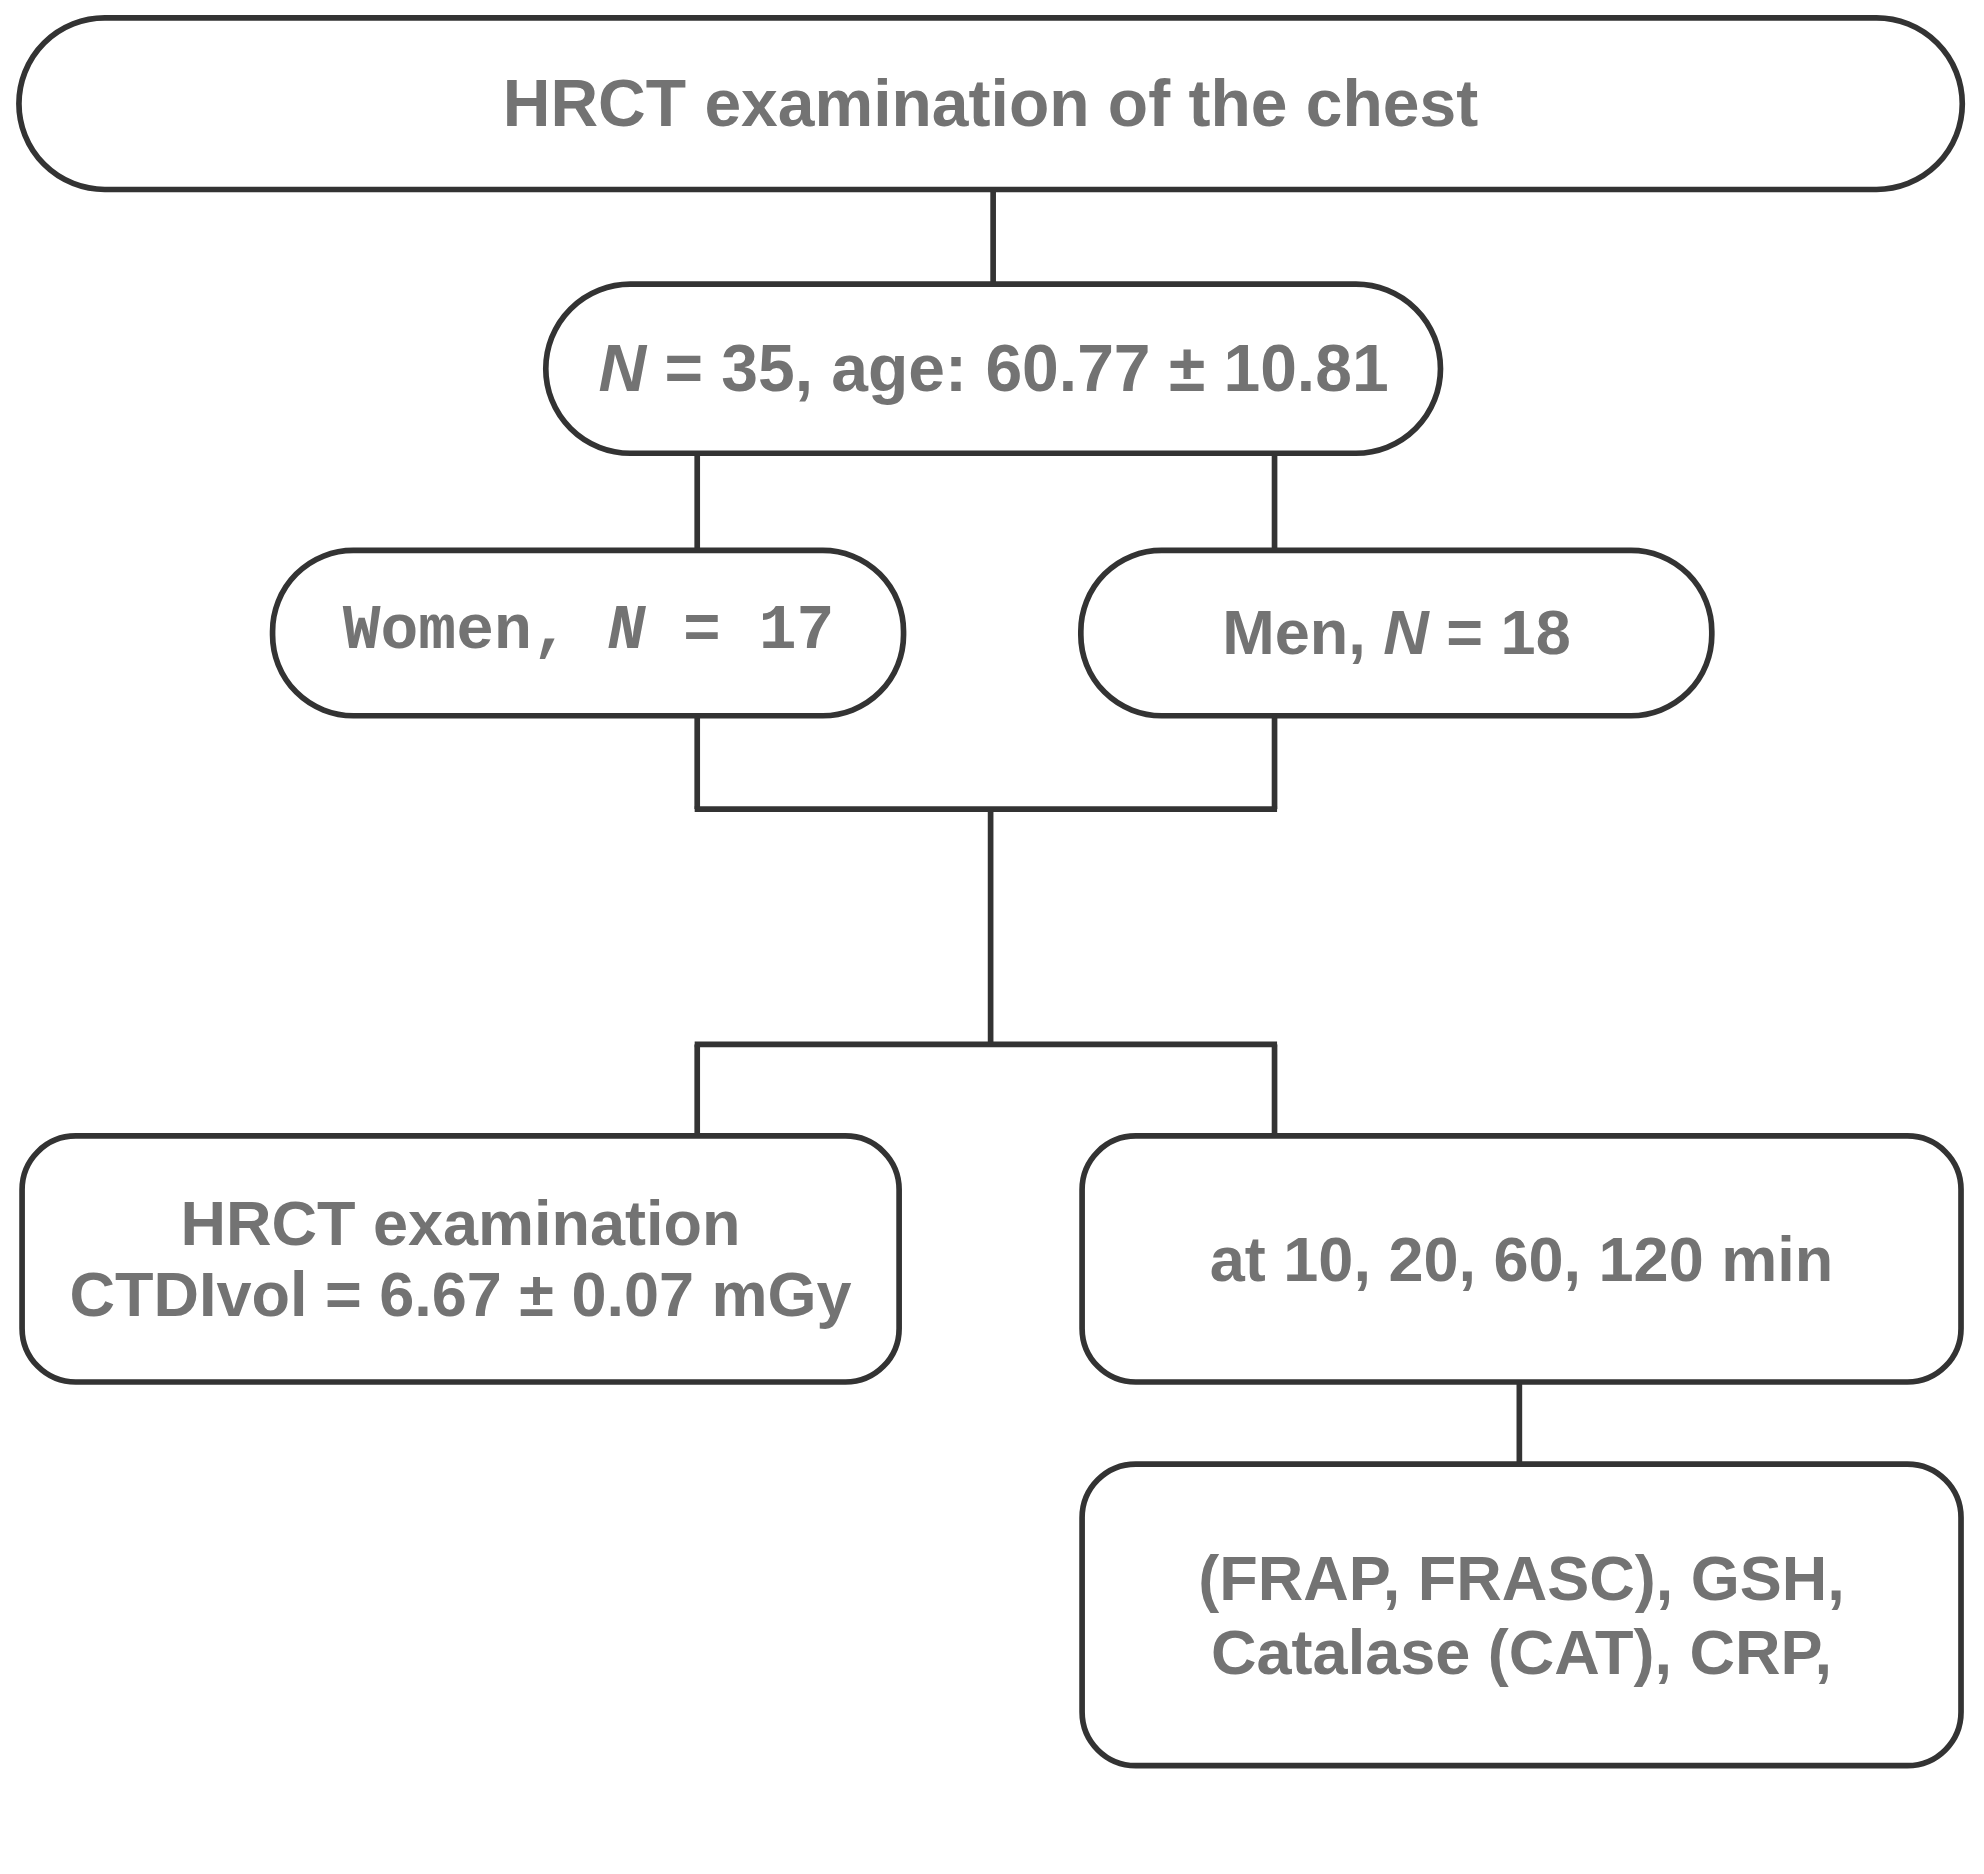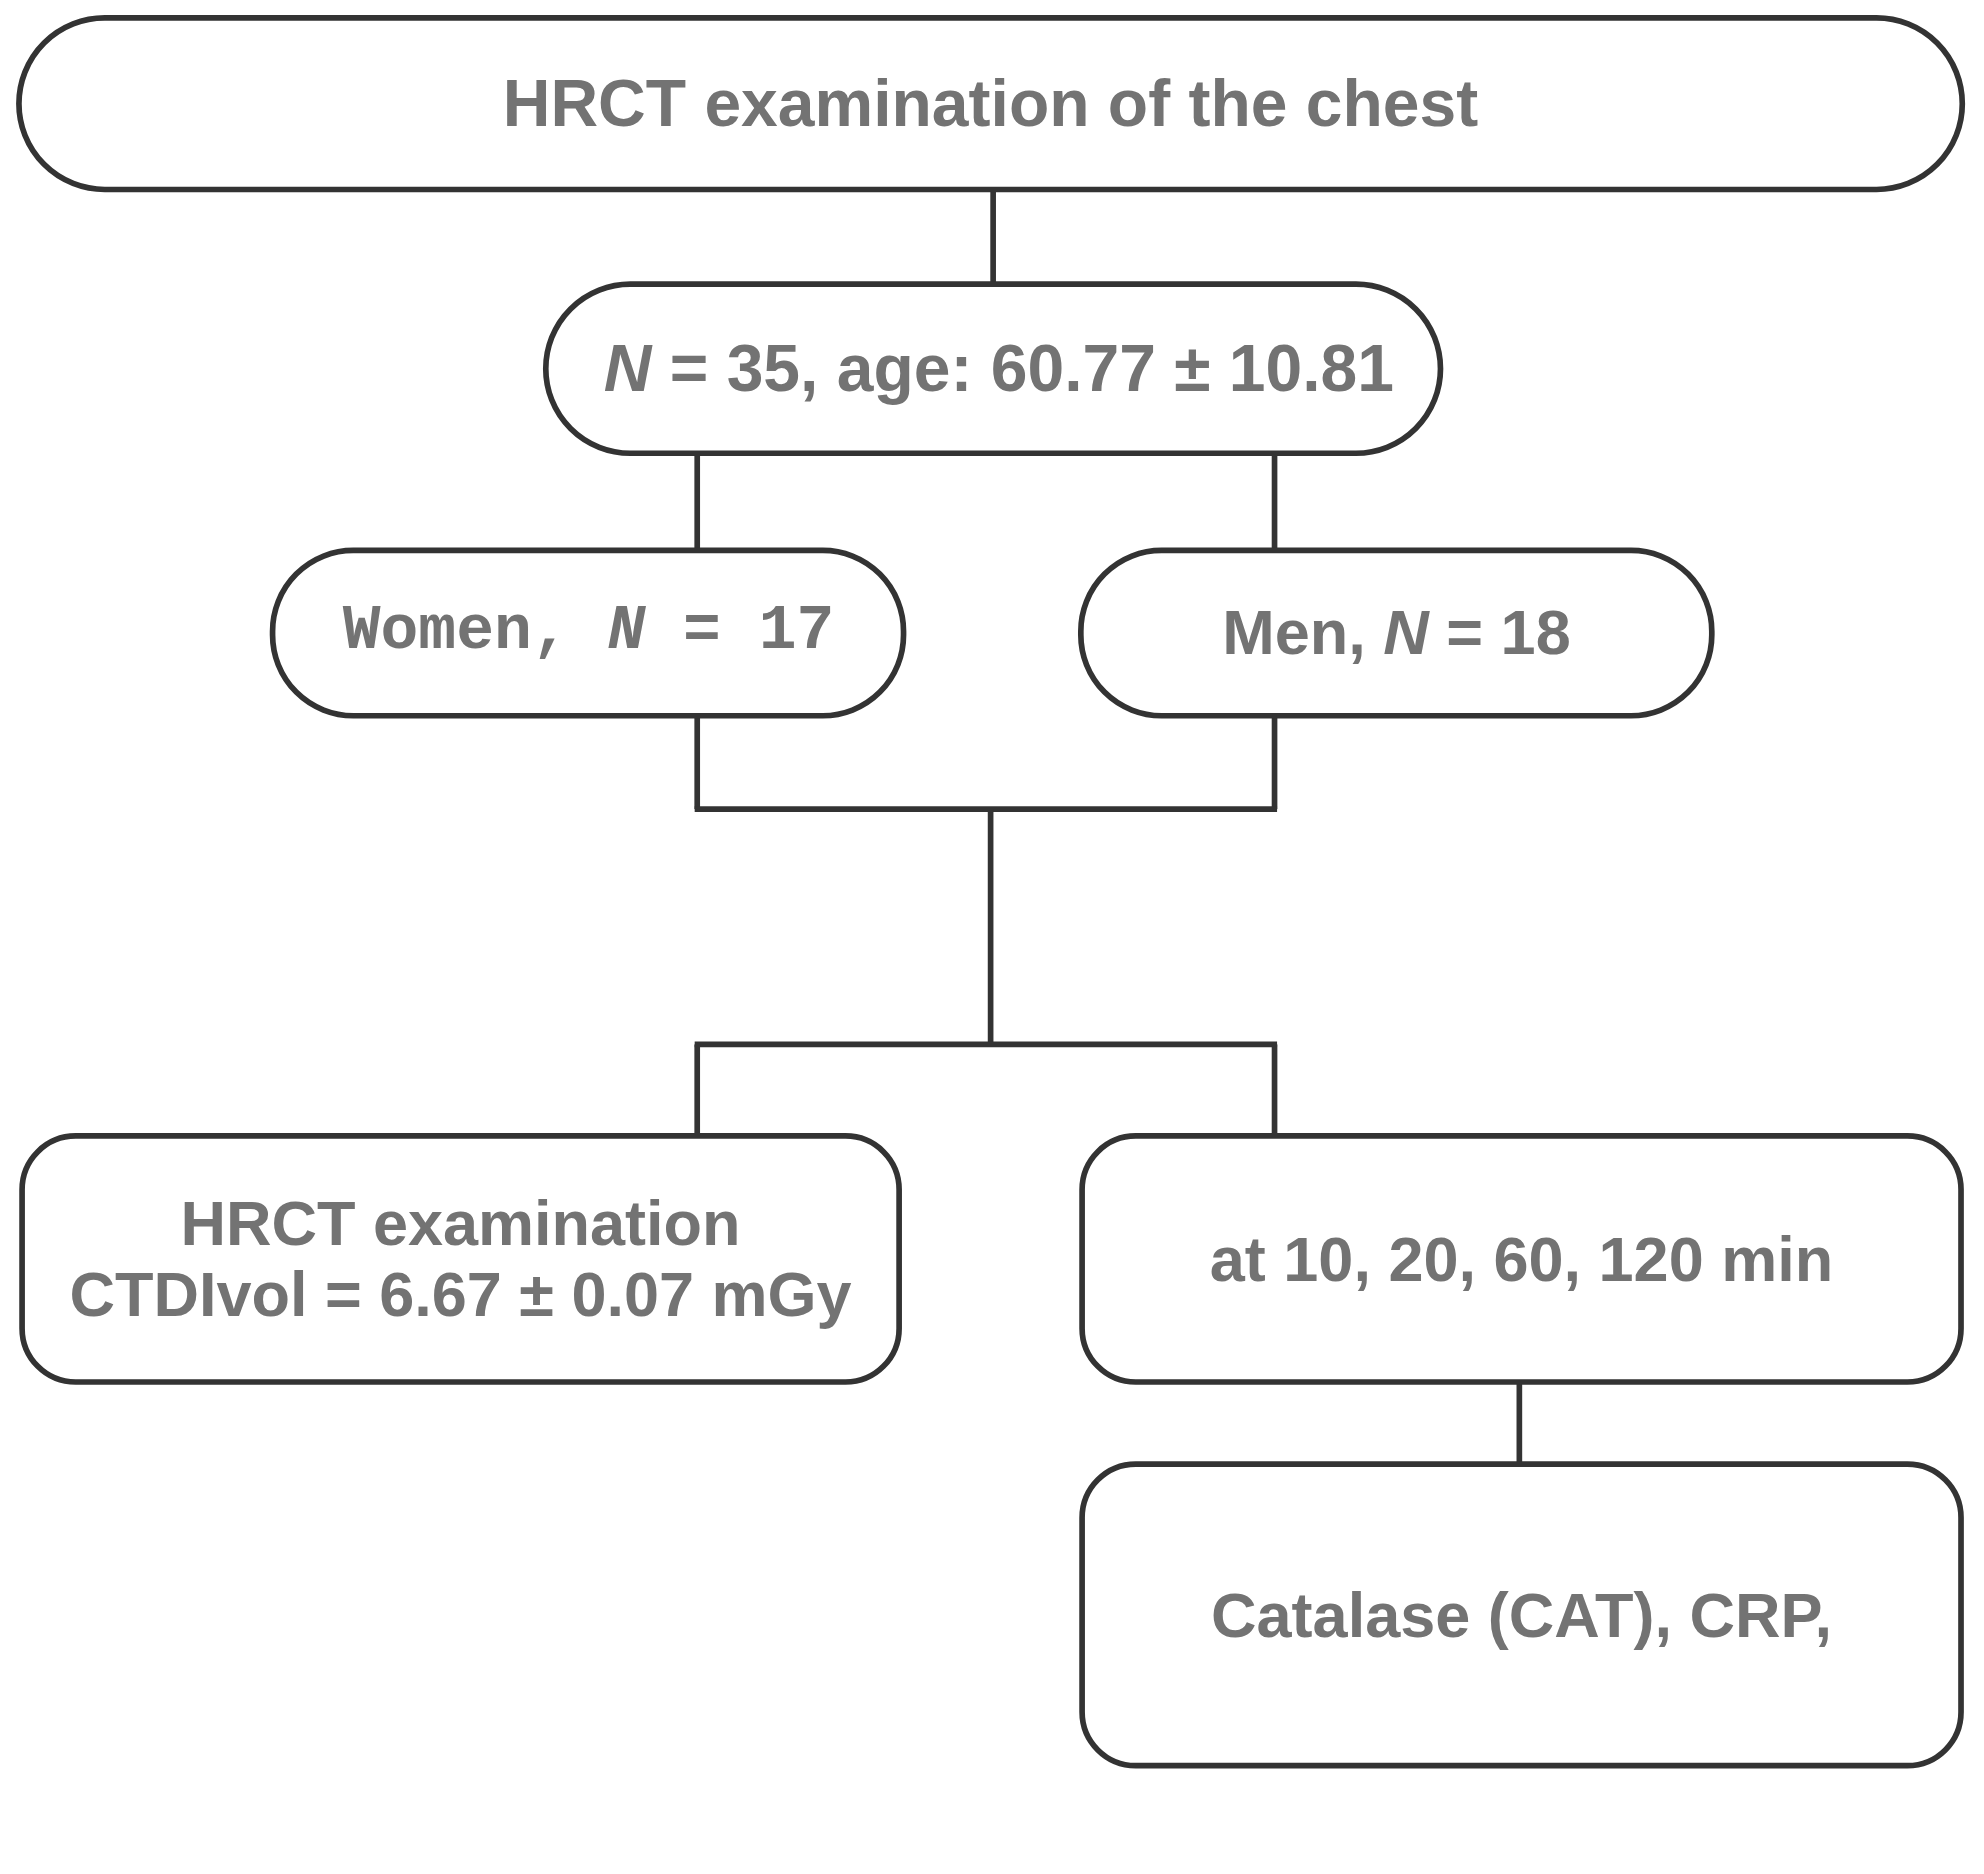--- a/index.html
+++ b/index.html
@@ -92,37 +92,37 @@
       <rect class="node-shape" x="1715" y="1800" width="1393" height="390" rx="85" ry="85"></rect>
       <rect class="node-shape" x="1715" y="2320" width="1393" height="478" rx="85" ry="85"></rect>
     </g>
   </svg>
 
   <div class="node-group" id="node-hrct-exam-chest">
     <div class="node-label" style="left: 19px; top: 17.7px; width: 1943px; height: 172px;"><div><div>HRCT examination of the chest</div></div></div>
   </div>
 
   <div class="node-group" id="node-cohort">
-    <div class="node-label" style="left: 524px; top: 284px; width: 895px; height: 169px; justify-content: flex-end;"><div><div><span class="ital">N</span> = 35, age: 60.77 ± 10.81</div></div></div>
+    <div class="node-label" style="left: 546px; top: 284px; width: 895px; height: 169px;"><div><div><span class="ital">N</span> = 35, age: 60.77 ± 10.81</div></div></div>
   </div>
 
   <div class="node-group" id="node-women">
     <div class="node-label" style="left: 273px; top: 550px; width: 631px; height: 165px;"><div><div>Women, <span class="ital">N</span> = 17</div></div></div>
   </div>
 
   <div class="node-group" id="node-men">
     <div class="node-label" style="left: 1081px; top: 550px; width: 631px; height: 165px;"><div><div>Men, <span class="ital">N</span> = 18</div></div></div>
   </div>
 
   <div class="node-group" id="node-hrct-dose">
     <div class="node-label" style="left: 22px; top: 1136px; width: 877px; height: 246px;"><div><div>HRCT examination</div><div>CTDIvol = 6.67 ± 0.07 mGy</div></div></div>
   </div>
 
   <div class="node-group" id="node-blood-samples">
     <div class="node-label" style="left: 1082px; top: 1136px; width: 879px; height: 246px;"><div><div>at 10, 20, 60, 120 min</div></div></div>
   </div>
 
   <div class="node-group" id="node-assays">
-    <div class="node-label" style="left: 1082px; top: 1464px; width: 879px; height: 302px;"><div><div>Catalase (CAT), CRP,</div></div></div>
+    <div class="node-label" style="left: 1082px; top: 1464px; width: 879px; height: 302px;"><div><div>(FRAP, FRASC), GSH,</div><div>Catalase (CAT), CRP,</div></div></div>
   </div>
 
 </div>
 
 
 </body></html>

